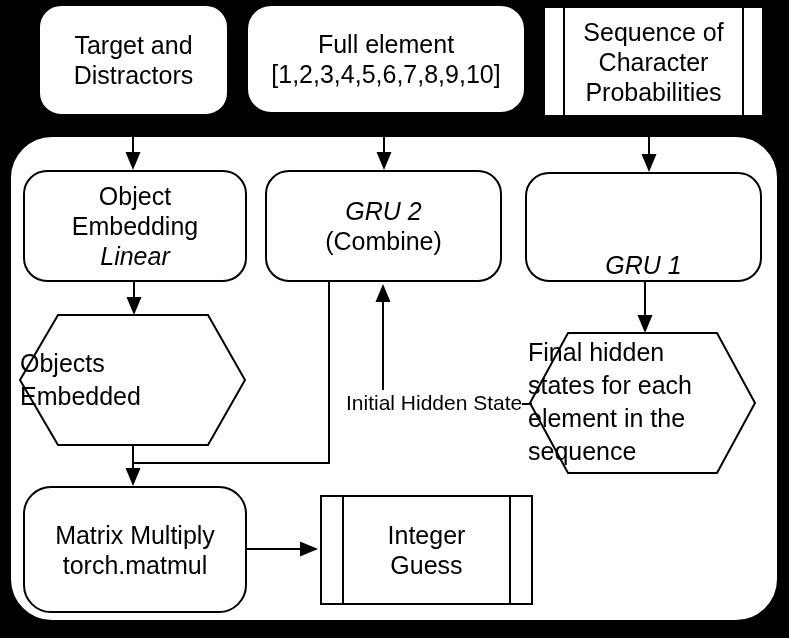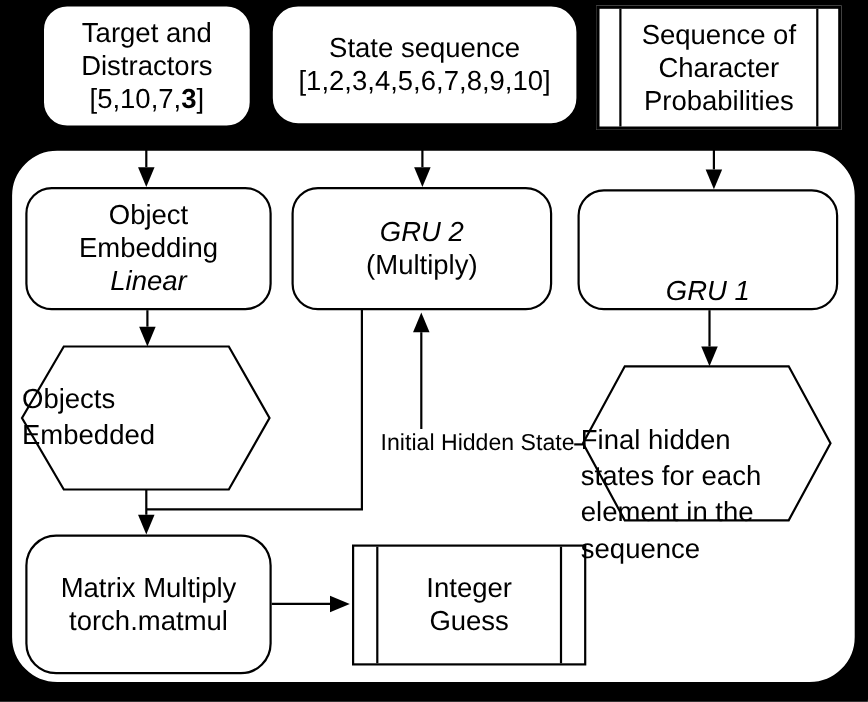--- a/index.html
+++ b/index.html
@@ -39,21 +39,21 @@
   #gru1-box{left:525px;top:172px;width:237px;height:110px;border-width:2px;border-radius:24px;justify-content:flex-end;}
   #mm-box{left:23px;top:486px;width:224px;height:127px;border-width:2px;border-radius:28px;}
   
   #overlay{position:absolute;left:0;top:0;width:789px;height:638px;z-index:2;pointer-events:none;}
   
   .hex-text{
     position:absolute;z-index:4;
     font-size:25px;line-height:33px;white-space:nowrap;
   }
   #hex1-text{left:20px;top:347px;width:226px;}
-  #hex2-text{left:528px;top:336px;width:230px;margin-top:48px;}
+  #hex2-text{left:528px;top:336px;width:230px;}
   #ihs-label{
     position:absolute;left:346px;top:392px;z-index:4;
     font-size:21px;line-height:22px;white-space:nowrap;
   }
 </style>
 </head>
 <body>
 
 <div class="stage">
 
@@ -89,45 +89,44 @@
     <path d="M645 282 V315" stroke="#000" stroke-width="2" fill="none"></path>
     <polygon points="645,333 637.5,315 652.5,315" fill="#000"></polygon>
 
     <path d="M247 549 H302" stroke="#000" stroke-width="2" fill="none"></path>
     <polygon points="318,549 300,541.5 300,556.5" fill="#000"></polygon>
   </svg>
 
   <div class="node" id="target-box">
     <div class="tline">Target and</div>
     <div class="tline">Distractors</div>
-    <div class="tline"><span>[5,10,7,</span><span class="bold">3</span><span>]</span></div>
   </div>
 
   <div class="node" id="fullseq-box">
-    <div class="tline">State sequence</div>
+    <div class="tline">Full element</div>
     <div class="tline">[1,2,3,4,5,6,7,8,9,10]</div>
   </div>
 
   <div class="node" id="seqprob-box">
     <div class="vbar l"></div>
     <div class="vbar r"></div>
     <div class="tline">Sequence of</div>
     <div class="tline">Character</div>
     <div class="tline">Probabilities</div>
   </div>
 
   <div class="node" id="oe-box">
     <div class="tline">Object</div>
     <div class="tline">Embedding</div>
     <div class="tline italic">Linear</div>
   </div>
 
   <div class="node" id="gru2-box">
     <div class="tline italic">GRU 2</div>
-    <div class="tline">(Multiply)</div>
+    <div class="tline">(Combine)</div>
   </div>
 
   <div class="node" id="gru1-box">
     <div class="tline italic">GRU 1</div>
   </div>
 
   <div class="node" id="mm-box">
     <div class="tline">Matrix Multiply</div>
     <div class="tline">torch.matmul</div>
   </div>

